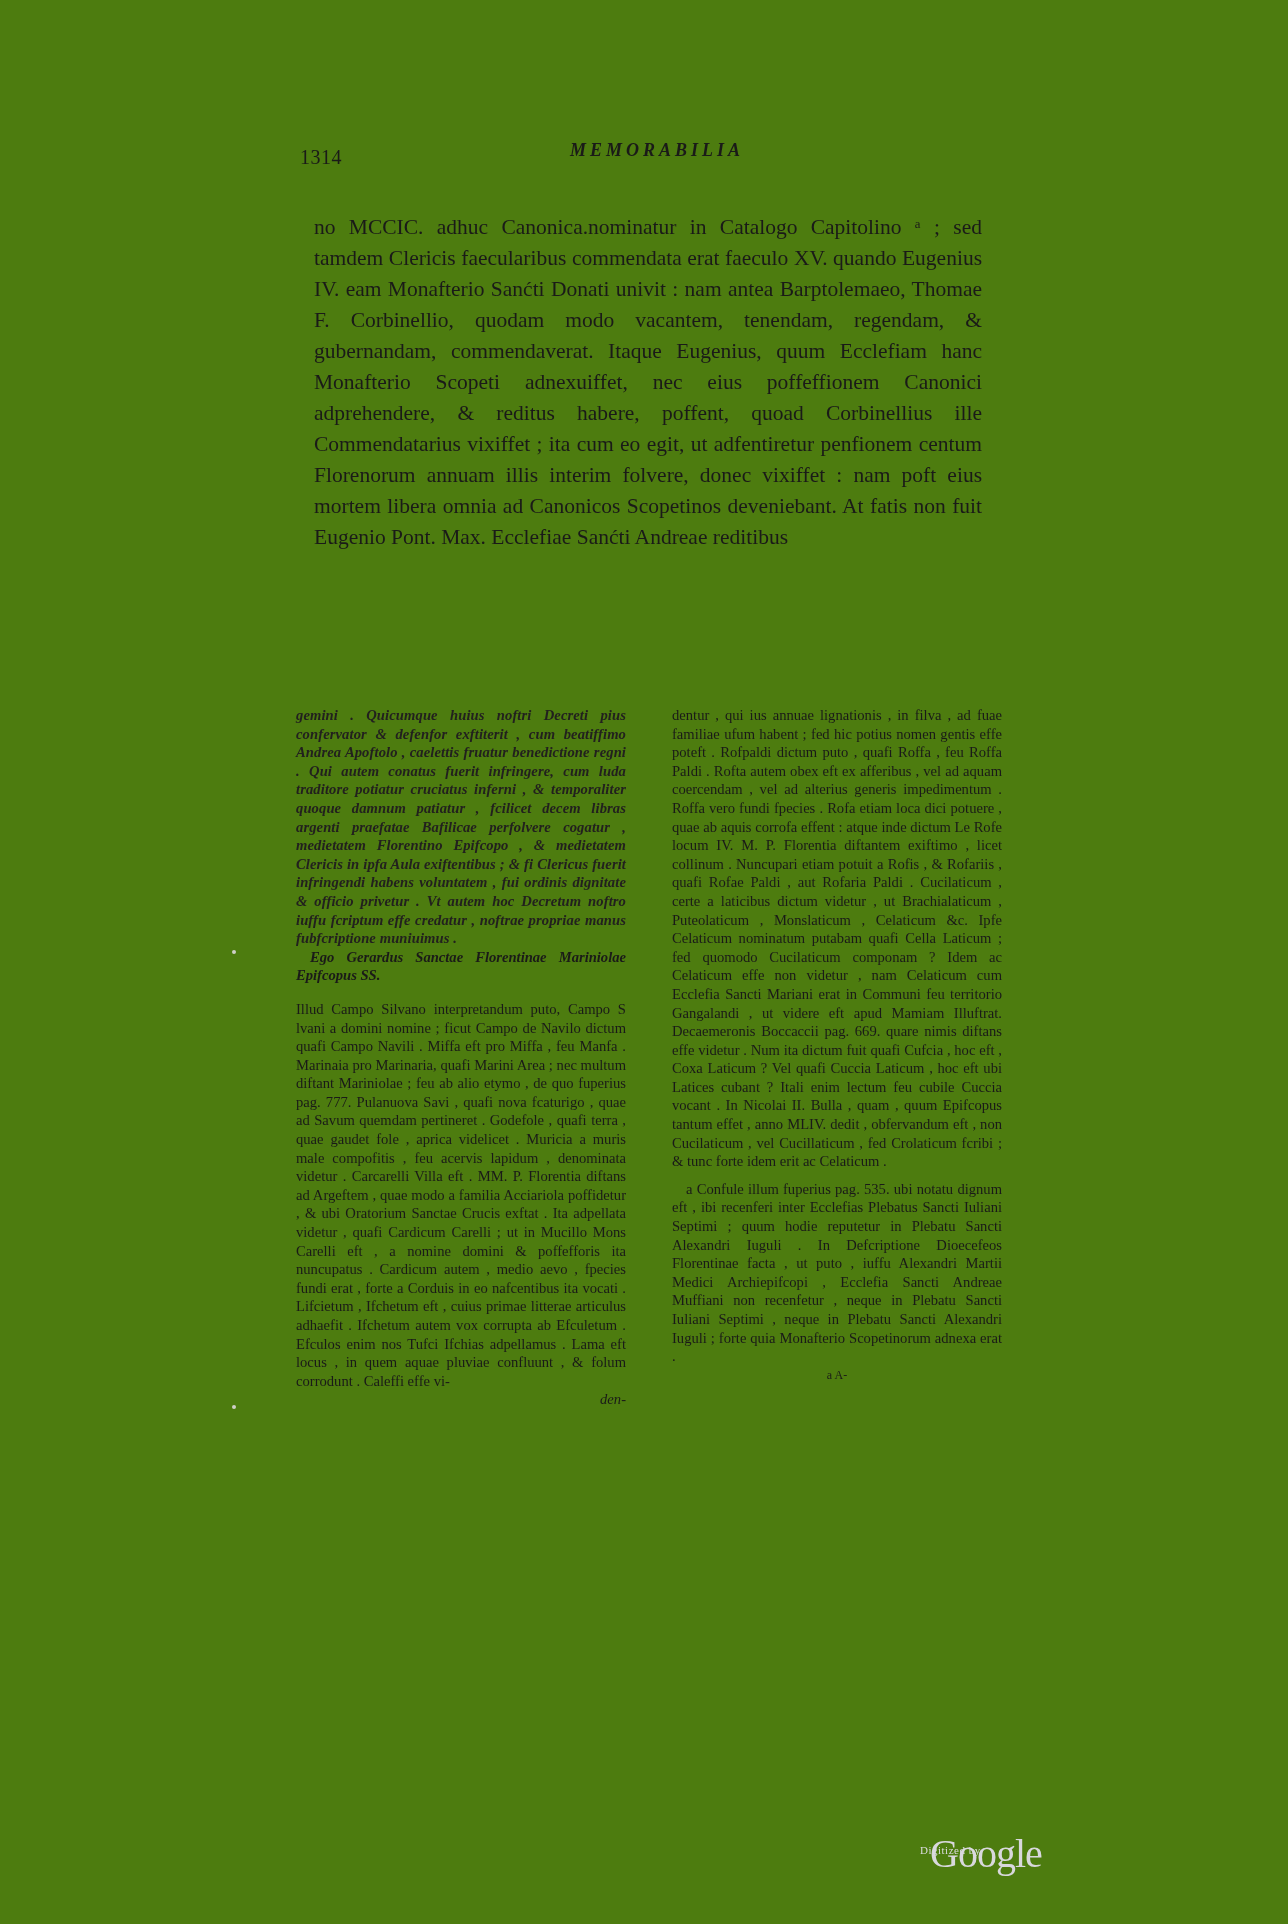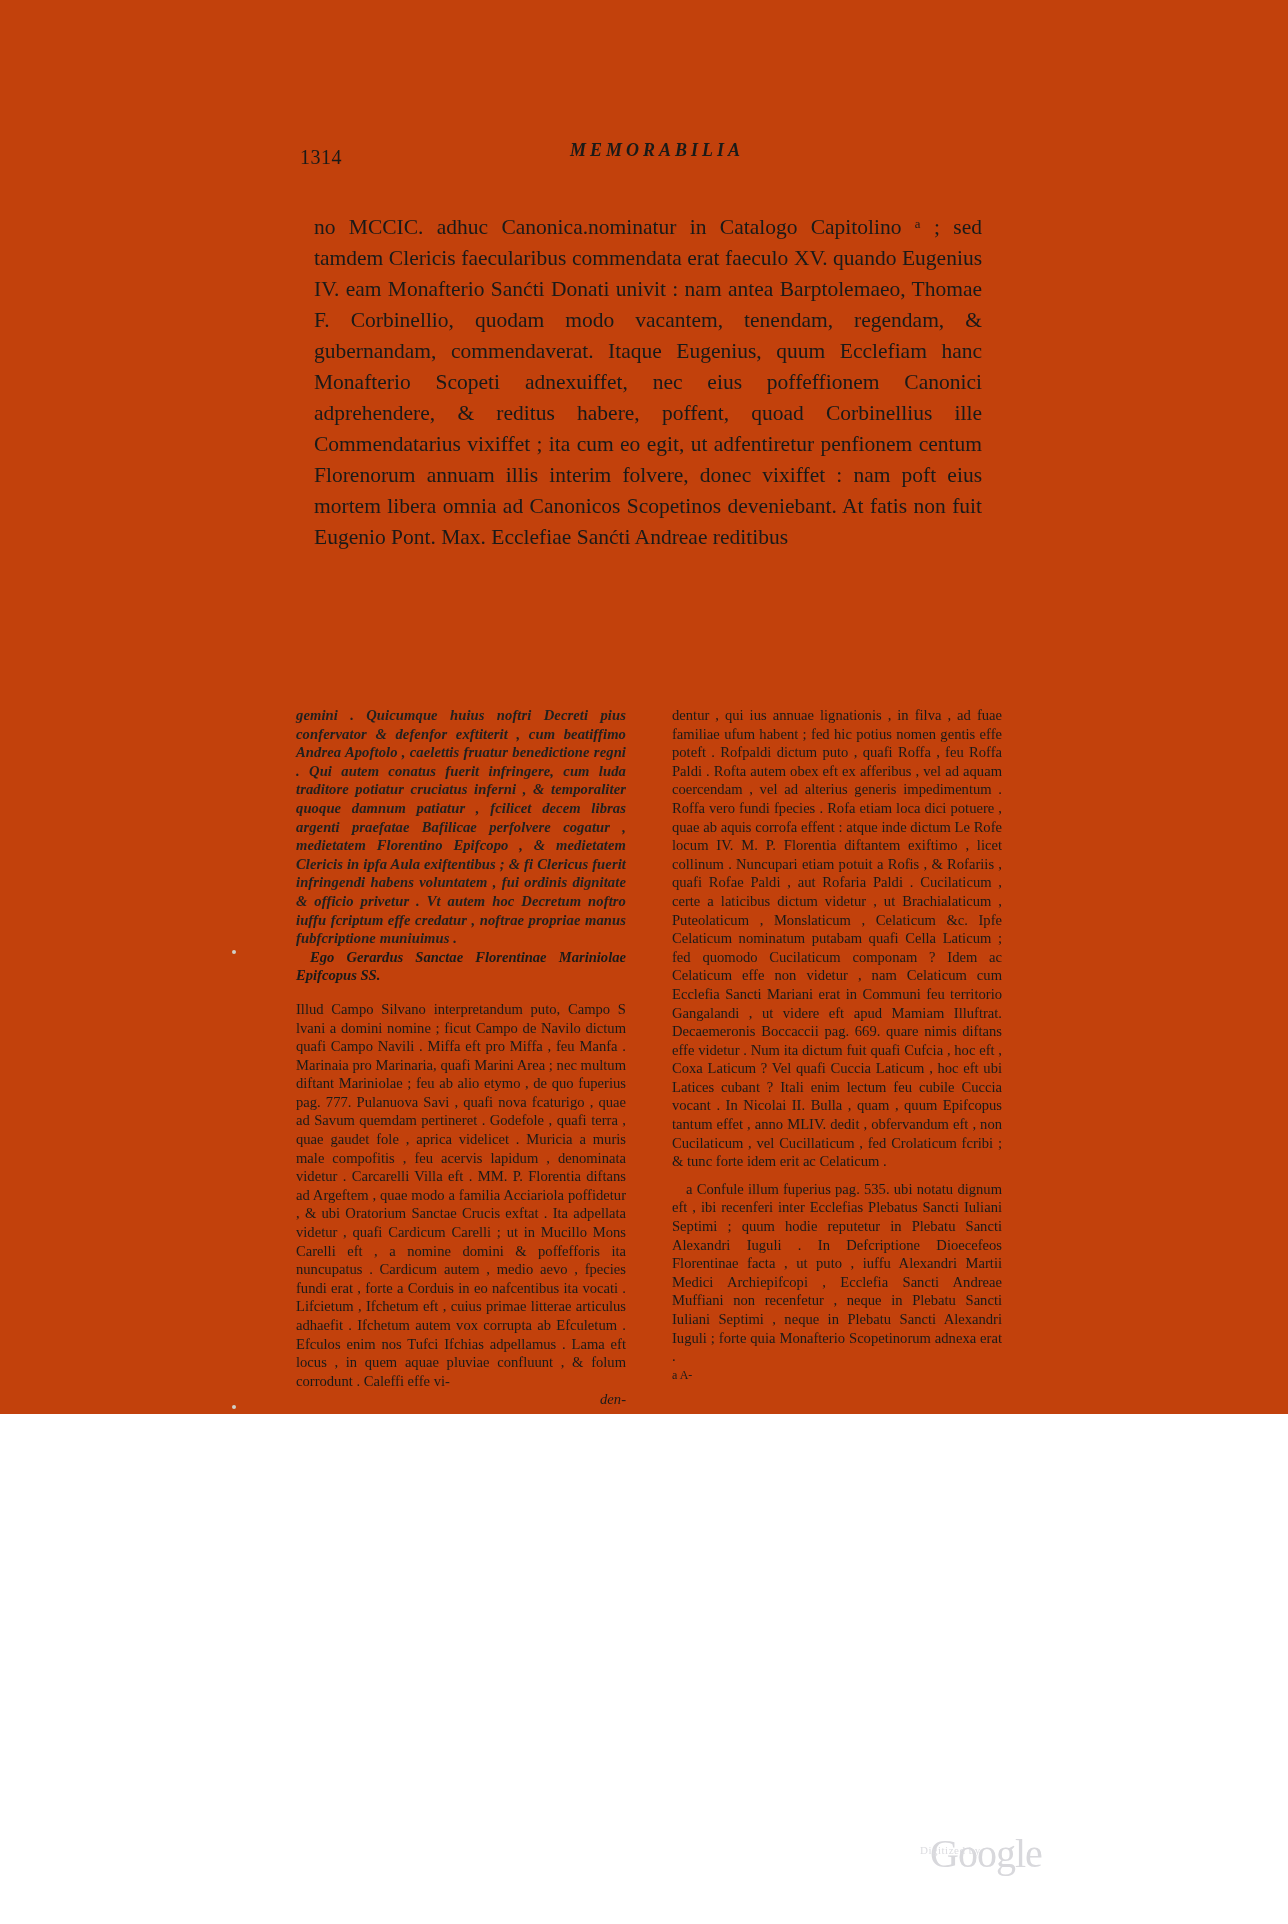--- a/index.html
+++ b/index.html
@@ -12,22 +12,22 @@
     height: 1924px;
     position: relative;
     font-family: "Liberation Serif", serif;
     color: #1a1a18;
     overflow: hidden;
   }
   .page {
     position: absolute;
     left: 0; top: 0;
     width: 1288px;
-    height: 1414px;
-    background: #c2410c;
+    height: 1924px;
+    background: #4d7c0f;
   }
   
   .header {
     position: absolute;
     left: 300px;
     top: 140px;
     width: 700px;
     height: 34px;
   }
   .folio {
@@ -101,21 +101,21 @@
   .sig {
     margin-top: 3px;
     text-indent: 14px;
     font-weight: bold;
     font-style: italic;
     filter: blur(0.25px);
   }
   .gap-sm { height: 9px; }
   .gap-md { height: 15px; }
   .right-end {
-    text-align: left;
+    text-align: center;
     margin-top: 8px;
     font-size: 12px;
   }
   .den {
     text-align: right;
     margin-top: 2px;
     font-style: italic;
   }
   
   .watermark {

